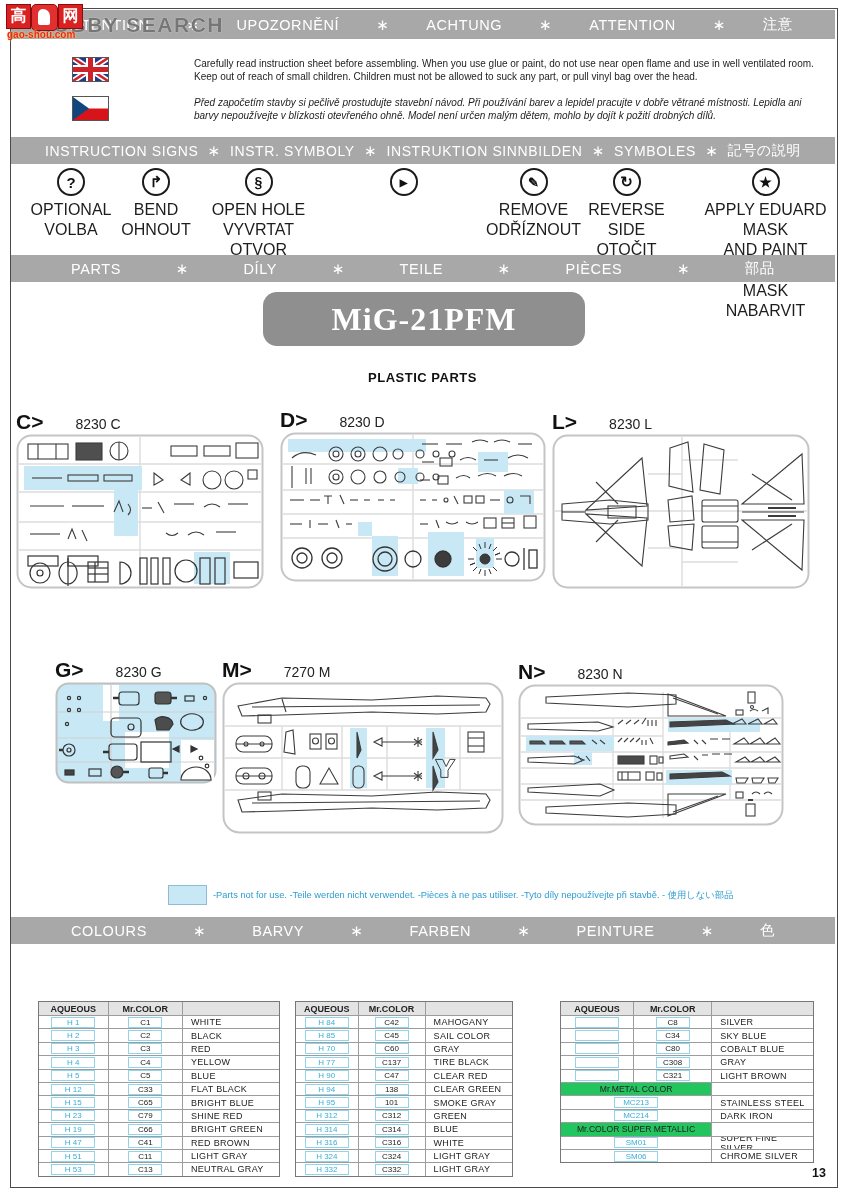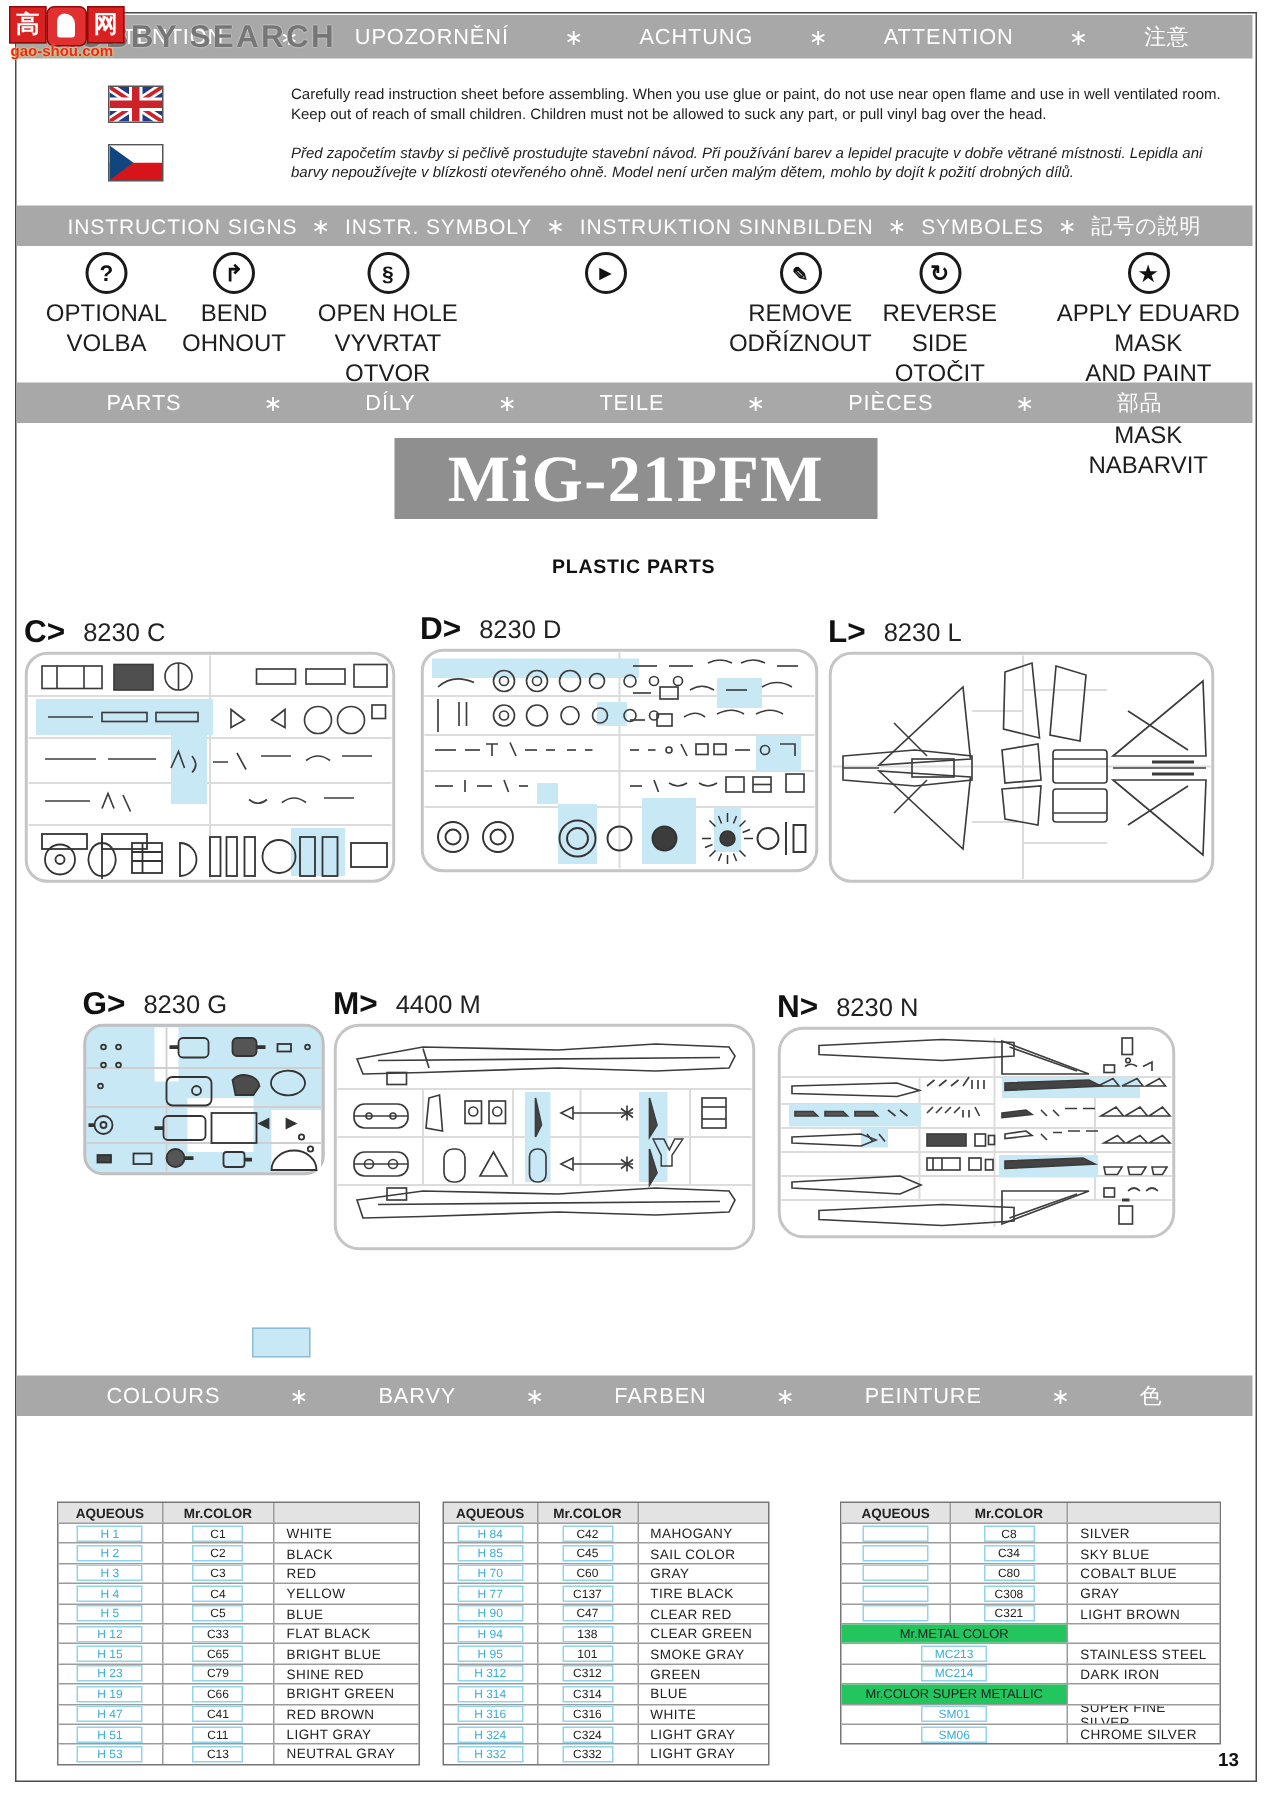--- a/index.html
+++ b/index.html
@@ -45,28 +45,28 @@
   .sym-circle{width:24px;height:24px;border:2px solid #1a1a1a;border-radius:50%;margin:0 auto 4px;
               display:flex;align-items:center;justify-content:center;font-weight:bold;font-size:15px;color:#111;}
   .symbol:nth-child(3) .sym-circle{font-size:14px;}
   .symbol:nth-child(4) .sym-circle{font-size:10px;}
   .symbol:nth-child(5) .sym-circle{font-size:13px;}
   .symbol:nth-child(7) .sym-circle{font-size:14px;}
   .sym-label{font-size:16px;line-height:1.26;color:#1d1d1d;}
   
   .kit-title{position:absolute;left:263px;top:292px;width:322px;height:54px;background:#8f8f8f;
              color:#fff;display:flex;align-items:center;justify-content:center;
-             font-family:"Liberation Serif",serif;font-weight:bold;font-size:44px;letter-spacing:1px;}
+             font-family:"Liberation Serif",serif;font-weight:bold;font-size:32px;letter-spacing:1px;border-radius:14px;}
   .plastic-parts{position:absolute;left:0;top:370px;width:845px;text-align:center;
              font-weight:bold;font-size:13px;letter-spacing:.5px;color:#111;}
   
   .sprue{position:absolute;}
   .sprue-head{display:flex;align-items:flex-end;height:32px;margin-bottom:2px;}
   .sprue-letter{font-size:21px;font-weight:bold;color:#111;line-height:1;}
-  .sprue-code{font-size:17px;color:#222;margin-left:12px;line-height:1.1;}
+  .sprue-code{font-size:14px;color:#222;margin-left:32px;line-height:1.1;}
   #sprue-c{left:16px;top:400px;}
   #sprue-d{left:280px;top:398px;}
   #sprue-l{left:552px;top:400px;}
   #sprue-g{left:55px;top:648px;}
   #sprue-m{left:222px;top:648px;}
   #sprue-n{left:518px;top:650px;}
   .sprue svg{display:block;}
   
   .legend-box{position:absolute;left:168px;top:885px;width:37px;height:18px;background:#c9e8f6;border:1px solid #8fbdd4;}
   .legend-text{position:absolute;left:213px;top:889px;font-size:9.3px;color:#2d9dce;}
@@ -491,21 +491,21 @@
         <rect x="94" y="86" width="14" height="10" rx="2"></rect>
           <line x1="108" y1="91" x2="113" y2="91" stroke-width="2.5"></line>
         <path d="M126,98 a15,13 0 0 1 30,0 z"></path>
       </g>
     </svg>
   </div>
 
   <div class="sprue" id="sprue-m">
     <div class="sprue-head">
       <span class="sprue-letter">M&gt;</span>
-      <span class="sprue-code">4400 M</span>
+      <span class="sprue-code">7270 M</span>
     </div>
     <svg width="282" height="152" viewBox="0 0 282 152">
       <rect x="1.5" y="1.5" width="279" height="149" rx="16" fill="#fff" stroke="#c5c5c5" stroke-width="2"></rect>
       <g stroke="#dcdcdc" stroke-width="1.4">
         <line x1="3" y1="44" x2="279" y2="44"></line>
           <line x1="3" y1="76" x2="279" y2="76"></line>
           <line x1="3" y1="108" x2="279" y2="108"></line>
         <line x1="60" y1="44" x2="60" y2="108"></line>
           <line x1="120" y1="44" x2="120" y2="108"></line>
           <line x1="165" y1="44" x2="165" y2="108"></line>
@@ -623,20 +623,21 @@
         <polygon points="28,123 110,119 158,121 158,130 110,133 28,129"></polygon>
         <polygon points="150,132 208,110 150,110"></polygon>
           <line x1="155" y1="128" x2="200" y2="112"></line>
         <rect x="228" y="120" width="9" height="12"></rect>
           <line x1="230" y1="116" x2="235" y2="116" stroke-width="2"></line>
       </g>
     </svg>
   </div>
 
   <div class="legend-box"></div>
+  <div class="legend-text">-Parts not for use. -Teile werden nicht verwendet. -Pièces à ne pas utiliser. -Tyto díly nepoužívejte při stavbě. -  使用しない部品</div>
 
   <div class="bar" id="bar-colours">
       <span class="bar-label">COLOURS</span>
       <span class="bar-sep">∗</span>
       <span class="bar-label">BARVY</span>
       <span class="bar-sep">∗</span>
       <span class="bar-label">FARBEN</span>
       <span class="bar-sep">∗</span>
       <span class="bar-label">PEINTURE</span>
       <span class="bar-sep">∗</span>

